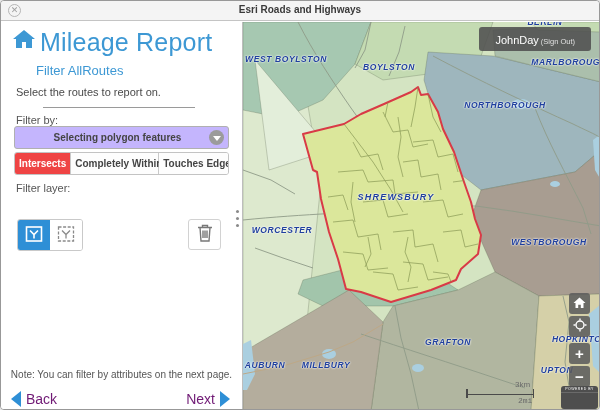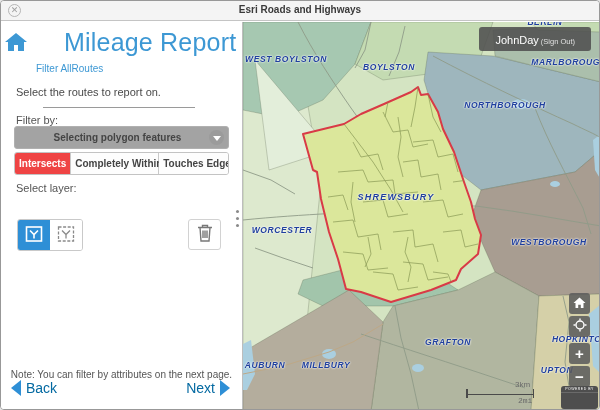--- a/index.html
+++ b/index.html
@@ -19,30 +19,30 @@
   #close-btn {
     position:absolute; left:7px; top:3px; width:13px; height:13px; border:1px solid #b5b5b5;
     border-radius:50%; color:#a0a0a0; font-size:9px; line-height:11px; text-align:center; cursor:pointer;
   }
   
   #content { position:absolute; top:21px; left:0; right:0; bottom:0; display:flex; }
   #panel { position:relative; width:242px; background:#ffffff; border-right:1px solid #bdbdbd; }
   #mapview { position:relative; flex:1; overflow:hidden; background:#d4e4c2; }
 
   
-  .panel-header { position:absolute; left:3px; top:6px; display:flex; align-items:flex-end;gap:32px; }
+  .panel-header { position:absolute; left:11px; top:6px; display:flex; align-items:flex-start; }
   .panel-title { font-size:25px; color:#3d98d4; margin-left:4px; letter-spacing:0.2px; }
-  .panel-subtitle { position:absolute; left:35px; top:41px; font-size:10px; color:#3d98d4; cursor:pointer; }
+  .panel-subtitle { position:absolute; left:35px; top:41px; font-size:13px; color:#3d98d4; cursor:pointer; }
   .instruction { position:absolute; left:15px; top:64px; font-size:11px; color:#4a4a4a; }
   .divider { position:absolute; left:42px; top:85px; width:152px; border-top:1px solid #9a9a9a; }
   .field-label { position:absolute; left:15px; font-size:11px; color:#555; }
   #filter-by-label { top:92px; }
   #filter-layer-label { top:160px; }
   .dropdown {
-    position:absolute; left:13px; width:215px; height:23px; background:#a3a3a3;
+    position:absolute; left:13px; width:215px; height:23px; background:#c4b5fd;
     border:1px solid #b0b0b0; border-radius:3px; cursor:pointer;
   }
   #dd-selection { top:104px; }
   #dd-layer { top:171px; }
   .dropdown .dd-value {
     display:block; text-align:center; font-size:10px; font-weight:bold; color:#444; line-height:21px;
     padding-right:14px; padding-left:6px; white-space:nowrap; overflow:hidden;
   }
   .circle-chevron {
     position:absolute; right:4px; top:3px; width:15px; height:15px; border-radius:50%; background:#9b9b9b;
@@ -73,21 +73,21 @@
   }
   .tool-btn.active { background:#2e8fd6; }
   #trash-btn {
     position:absolute; left:187px; top:197px; width:33px; height:31px; background:#fff;
     border:1px solid #d2d2d2; border-radius:3px; display:flex; align-items:center; justify-content:center; cursor:pointer;
   }
   .note { position:absolute; left:0; right:0; top:347px; text-align:center; font-size:10px; color:#555; }
   .nav-btn { position:absolute; top:358px; display:flex; align-items:center; cursor:pointer; }
   #back-btn { left:10px; }
   #next-btn { right:12px; }
-  .nav-label { font-size:14px; color:#0369a1; margin:0 5px; }
+  .nav-label { font-size:14px; color:#701a75; margin:11px 5px; }
   .tri-left { width:0; height:0; border-top:8px solid transparent; border-bottom:8px solid transparent; border-right:10px solid #2e8fd6; }
   .tri-right { width:0; height:0; border-top:8px solid transparent; border-bottom:8px solid transparent; border-left:10px solid #2e8fd6; }
   #splitter { position:absolute; right:1px; top:176px; width:8px; height:40px; display:flex; flex-direction:column; align-items:center; justify-content:center; gap:4px; cursor:col-resize; }
   #splitter i { width:3px; height:3px; border-radius:50%; background:#8a8a8a; }
 
   
   #map-svg { position:absolute; left:0; top:0; }
   .town-label {
     position:absolute; transform:translate(-50%,-50%); font-size:8.5px; font-weight:bold; font-style:italic;
     color:#1f3f9e; letter-spacing:0.6px; white-space:nowrap; pointer-events:none;
@@ -152,21 +152,21 @@
         <span class="dd-value">Selecting polygon features</span>
         <span class="circle-chevron"></span>
       </div>
 
       <div class="segmented">
         <button class="seg-btn active" id="seg-intersects">Intersects</button>
         <button class="seg-btn" id="seg-within">Completely Within</button>
         <button class="seg-btn" id="seg-touches">Touches Edge</button>
       </div>
 
-      <div class="field-label" id="filter-layer-label">Select layer:</div>
+      <div class="field-label" id="filter-layer-label">Filter layer:</div>
 
 
       <div class="tool-group">
         <button class="tool-btn active">
           <span>
             <svg width="22" height="22" viewBox="0 0 22 22">
               <rect x="3.5" y="4" width="15" height="14" fill="none" stroke="#fff" stroke-width="1.6"></rect>
               <path d="M7 7.5 L11 11.5 L15 7.5 M11 11.5 V15.5" fill="none" stroke="#fff" stroke-width="1.6"></path>
             </svg>
           </span>

